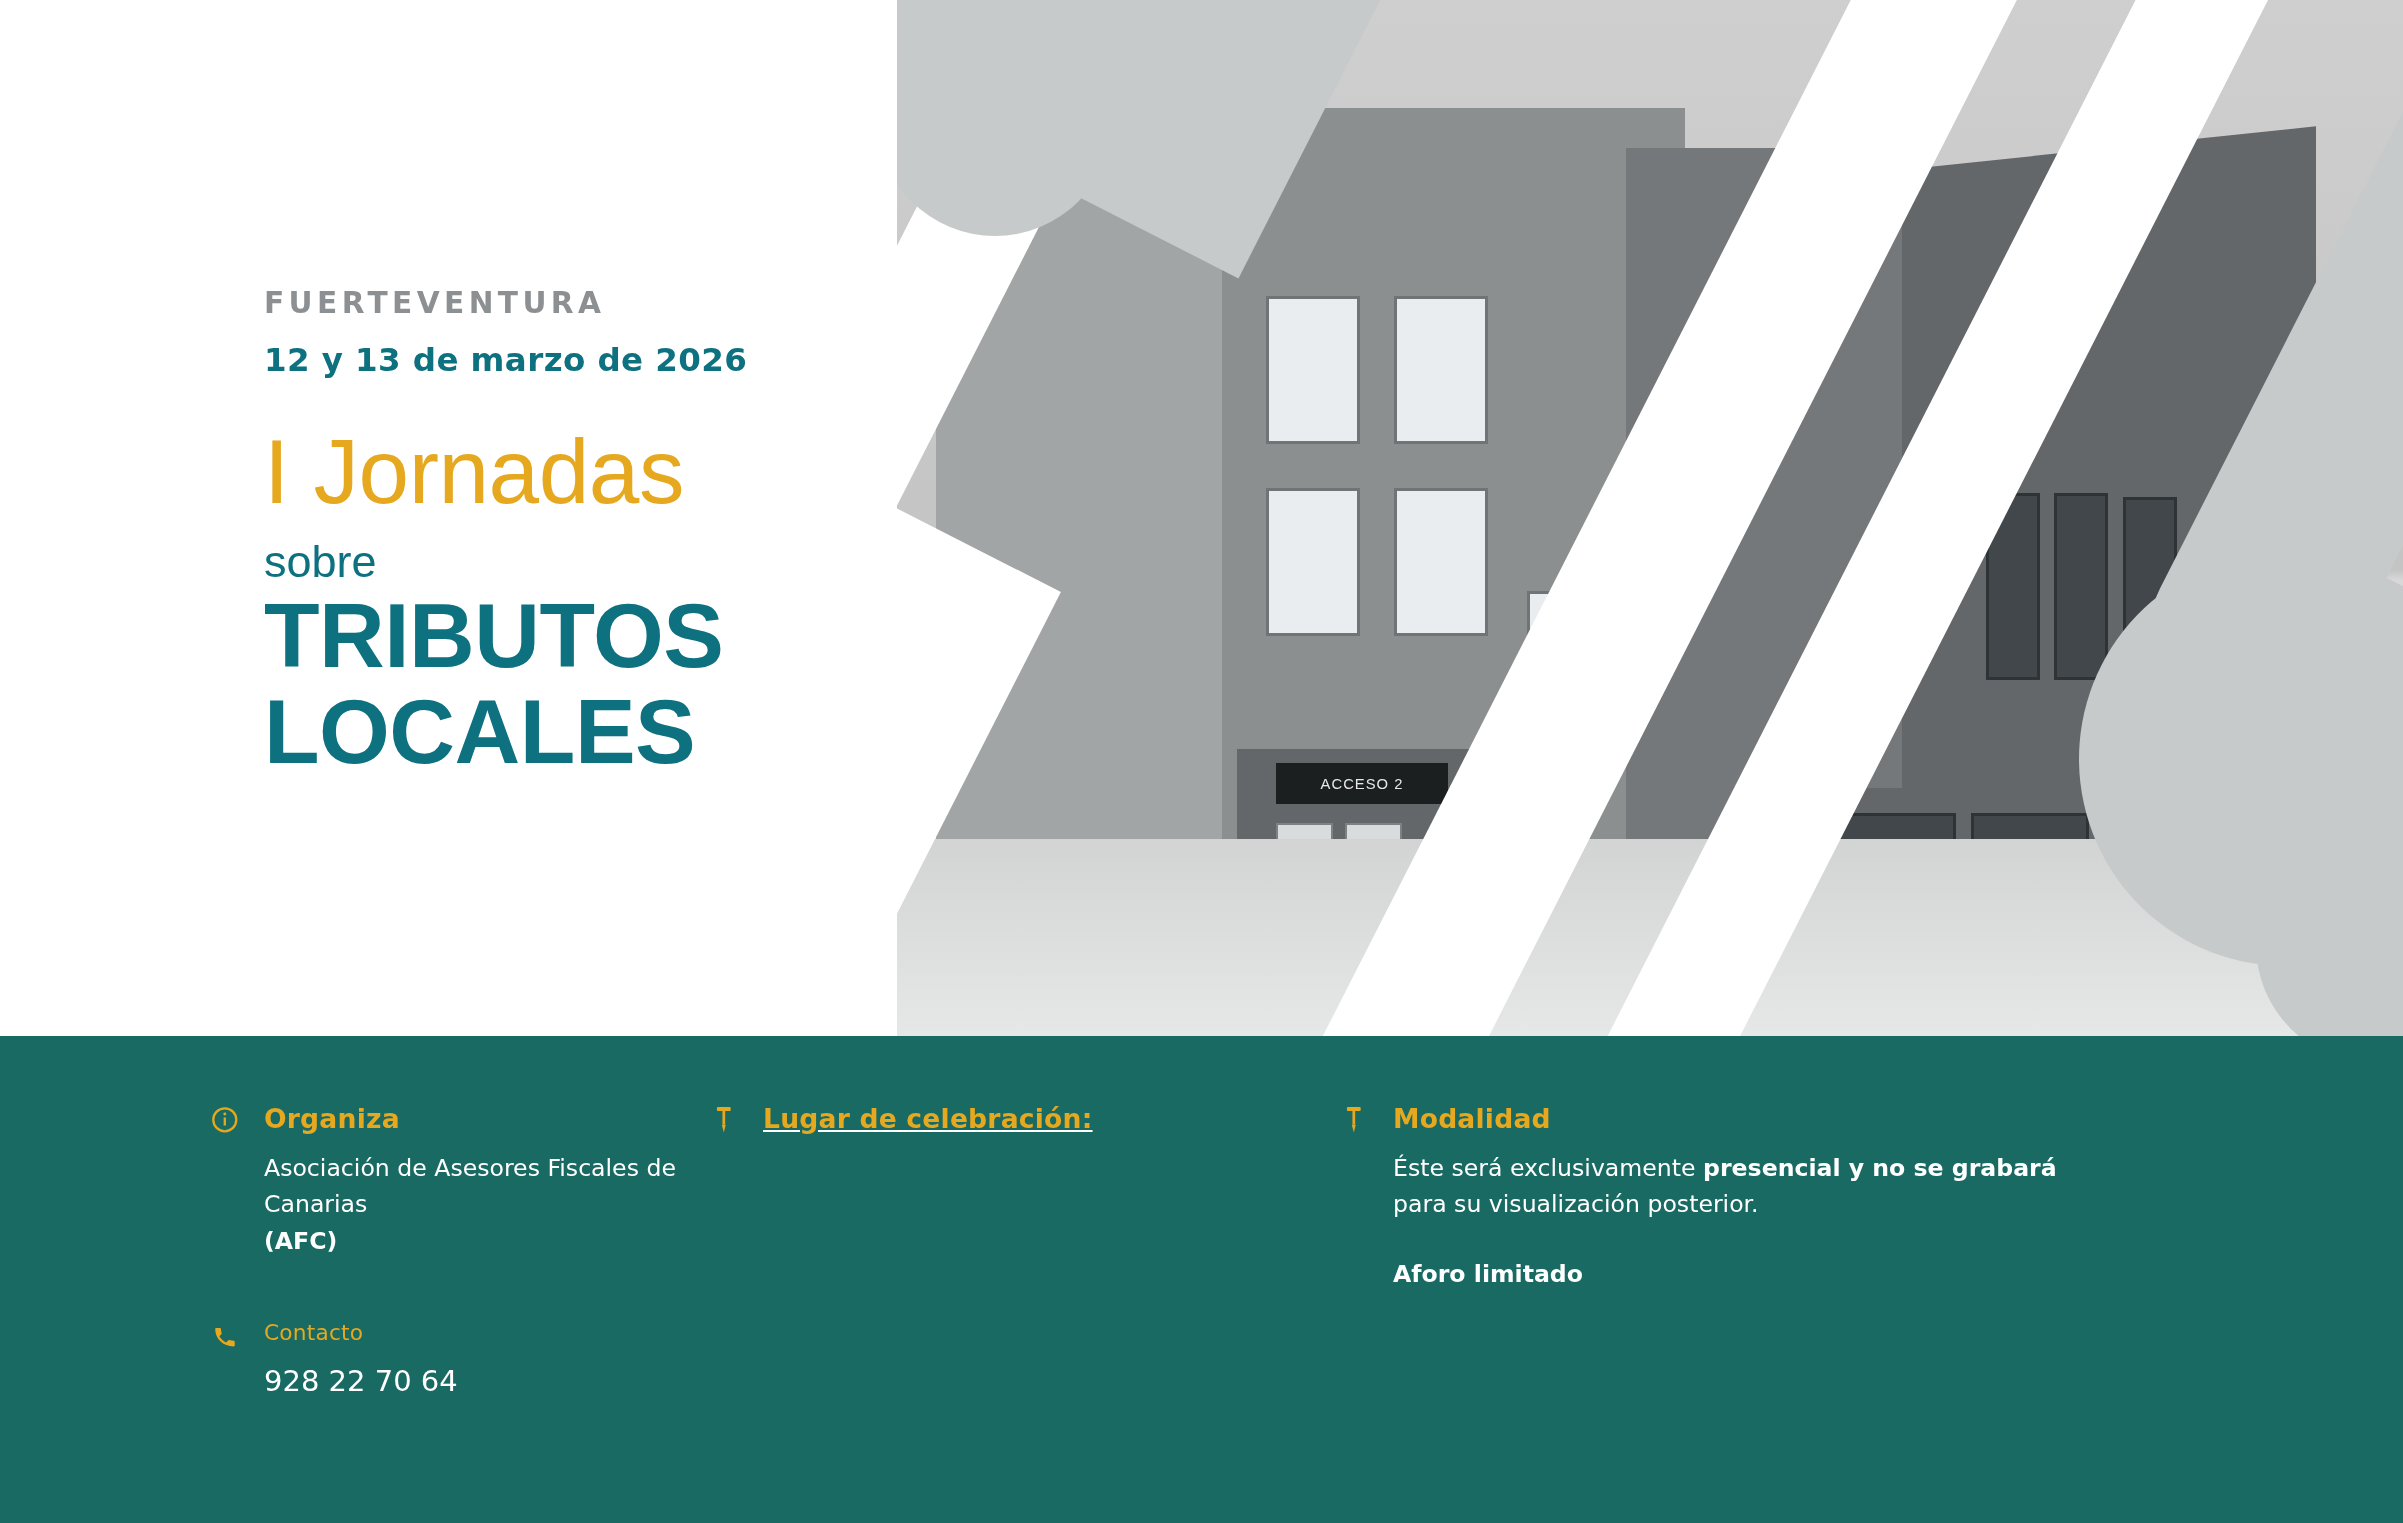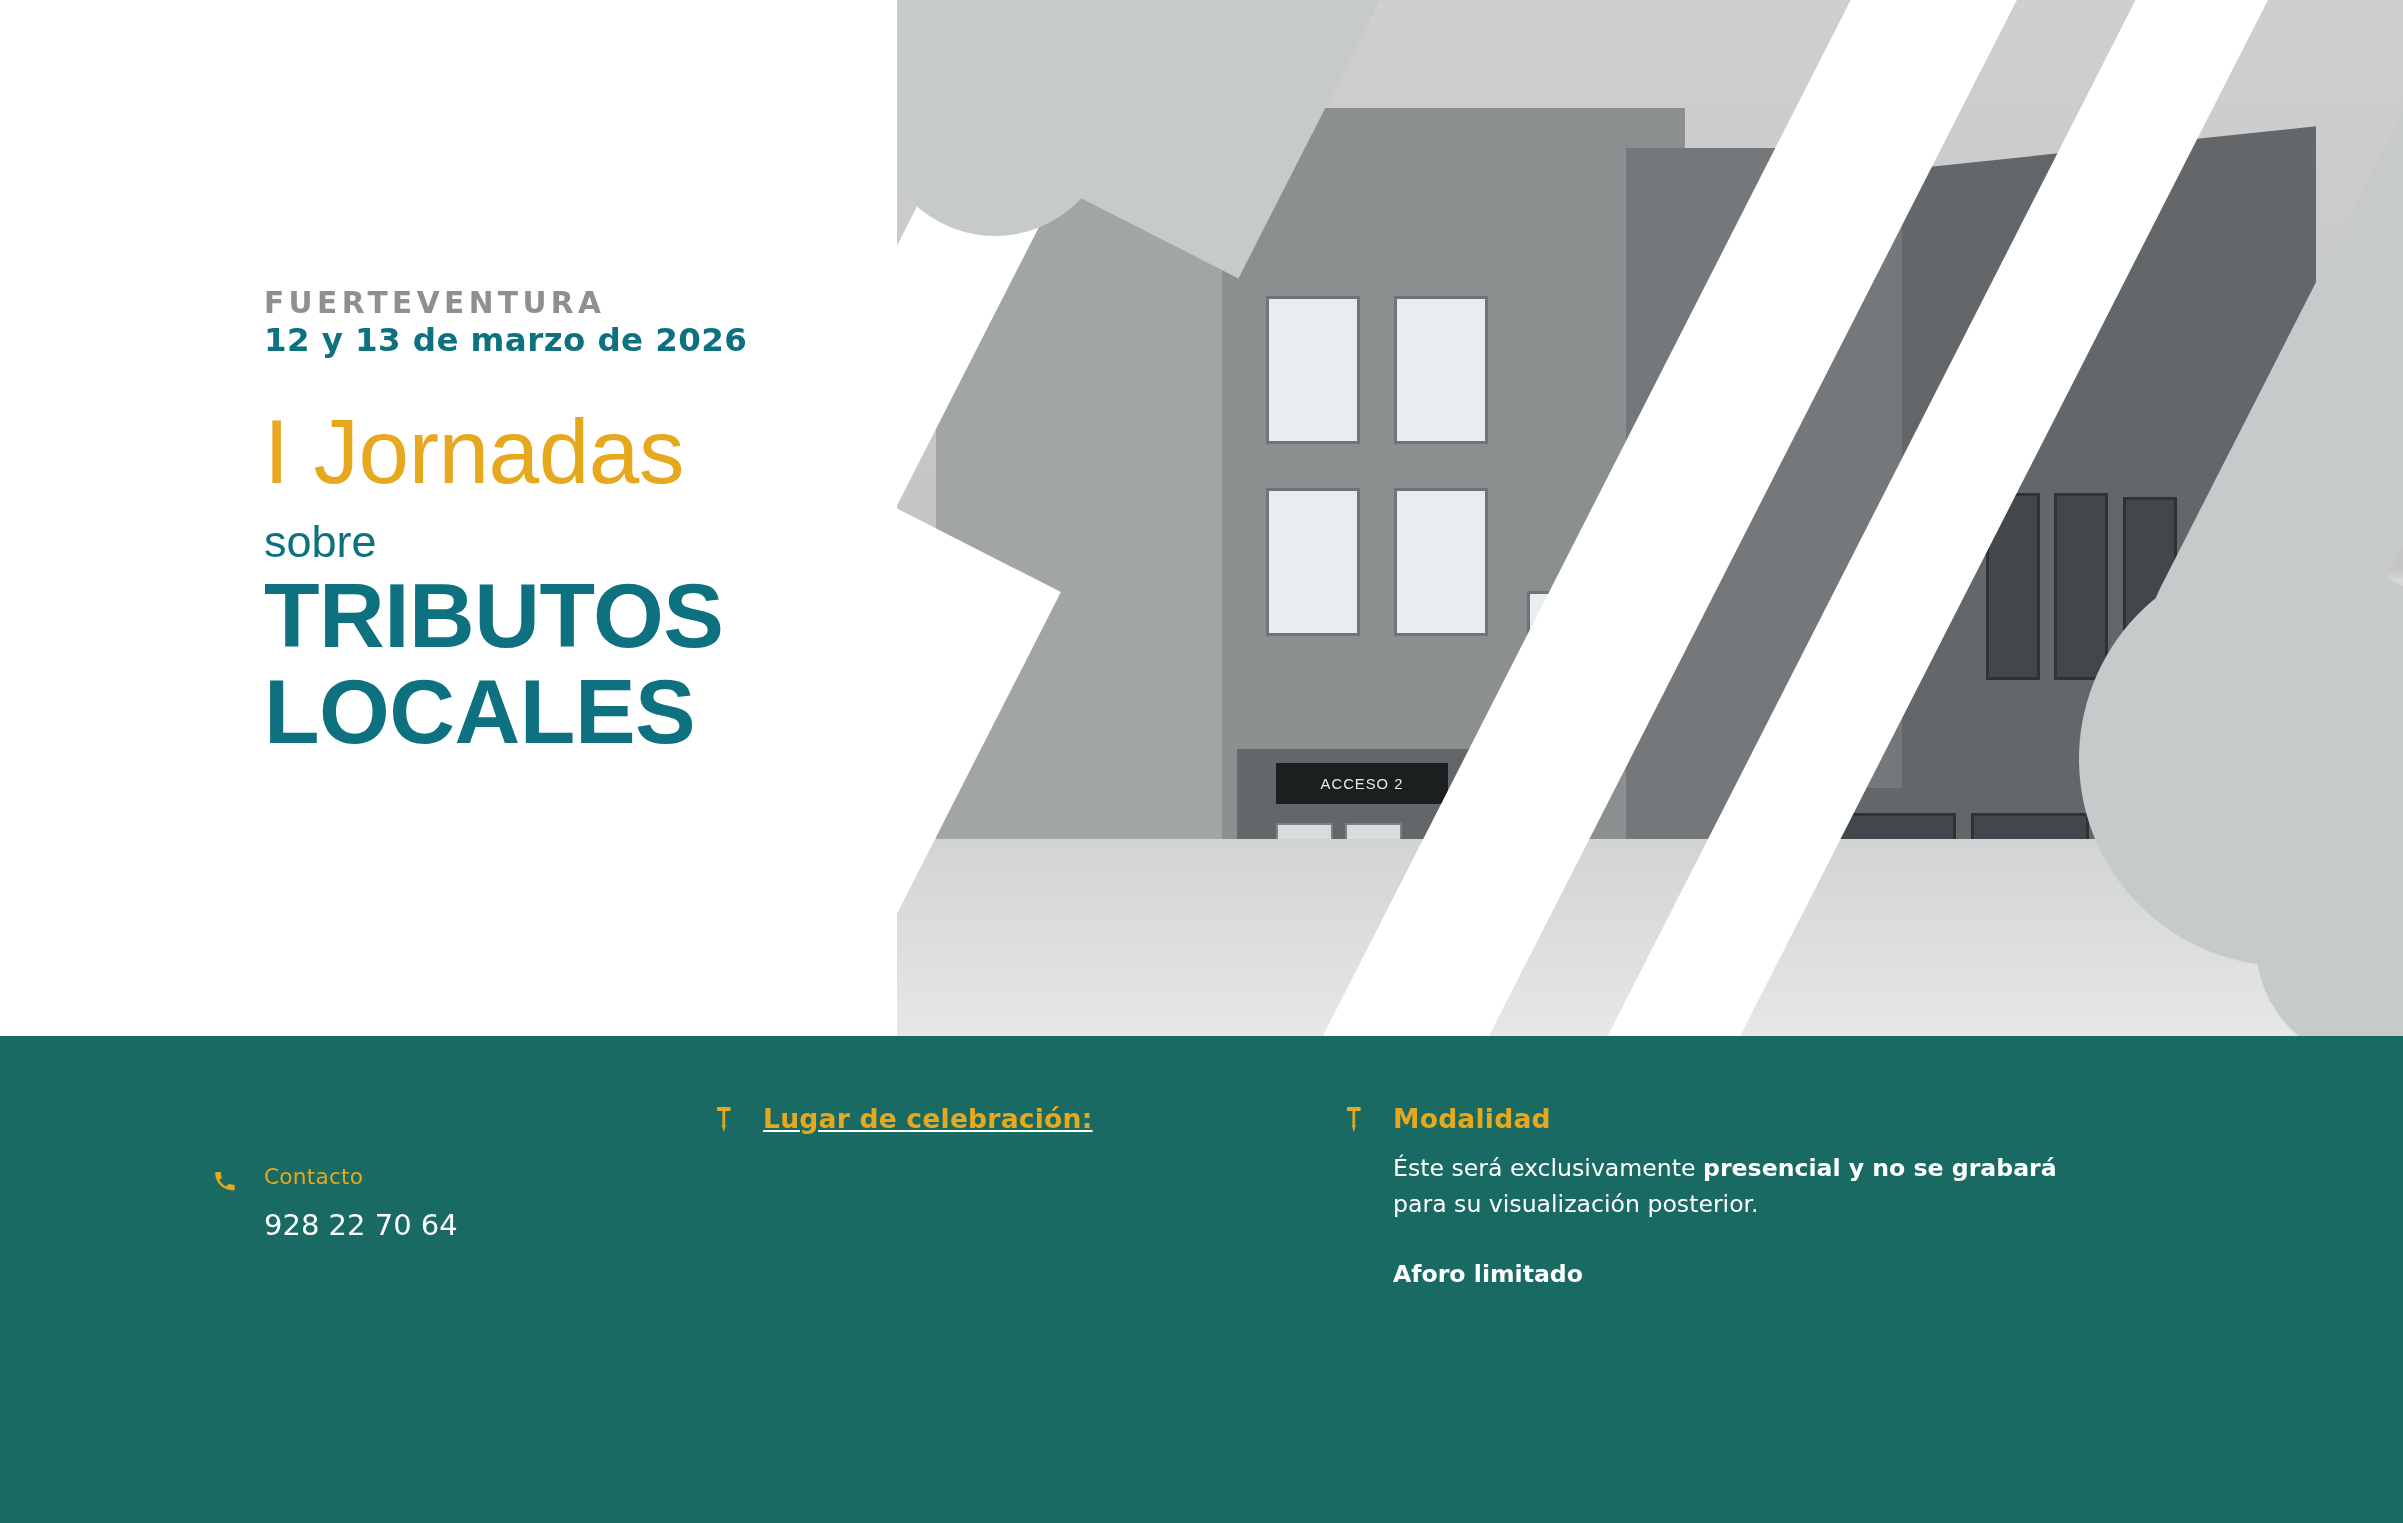--- a/index.html
+++ b/index.html
@@ -112,21 +112,21 @@
     width: 808px;
   }
   .eyebrow {
     font-size: 29.6px;
     font-weight: bold;
     letter-spacing: 4.4px;
     color: #8d9092;
     font-family: "DejaVu Sans", sans-serif;
   }
   .dateline {
-    margin-top: 1px;
+    margin-top: 21px;
     font-size: 32.5px;
     font-weight: bold;
     letter-spacing: 0.4px;
     color: #0e7180;
     font-family: "DejaVu Sans", sans-serif;
   }
   .title-1 {
     margin-top: 47px;
     font-size: 91px;
     line-height: 1.0;
@@ -273,20 +273,34 @@
       <div class="title-sub">sobre</div>
       <div class="title-2">TRIBUTOS</div>
       <div class="title-2" style="margin-top:0;">LOCALES</div>
     </div>
   </div>
 
   <div class="footer">
     <div class="cols">
 
       <div class="col col-1">
+        <div class="item">
+          <span class="ico">
+            <svg width="27.6" height="27.6" viewBox="0 0 24 24" fill="none" stroke="#e5a81f" stroke-width="2">
+              <circle cx="12" cy="12" r="10"></circle>
+              <line x1="12" y1="10" x2="12" y2="17"></line>
+              <circle cx="12" cy="7" r="1.3" fill="#e5a81f" stroke="none"></circle>
+            </svg>
+          </span>
+          <div class="lbl">Organiza</div>
+          <div class="txt">
+            <span>Asociación de Asesores Fiscales de Canarias</span><br>
+            <b>(AFC)</b>
+          </div>
+        </div>
 
         <div class="item gap-lg">
           <span class="ico">
             <svg width="25.6" height="25.6" viewBox="0 0 24 24" fill="#e5a81f">
               <path d="M6.6 10.8c1.4 2.8 3.8 5.2 6.6 6.6l2.2-2.2c.3-.3.7-.4 1.1-.2 1.2.4 2.5.6 3.8.6.6 0 1 .4 1 1V20c0 .6-.4 1-1 1C10.3 21 3 13.7 3 4.7c0-.6.4-1 1-1h3.4c.6 0 1 .4 1 1 0 1.3.2 2.6.6 3.8.1.4 0 .8-.2 1.1l-2.2 2.2z"></path>
             </svg>
           </span>
           <div class="lbl small">Contacto</div>
           <div class="txt phone">928 22 70 64</div>
         </div>

